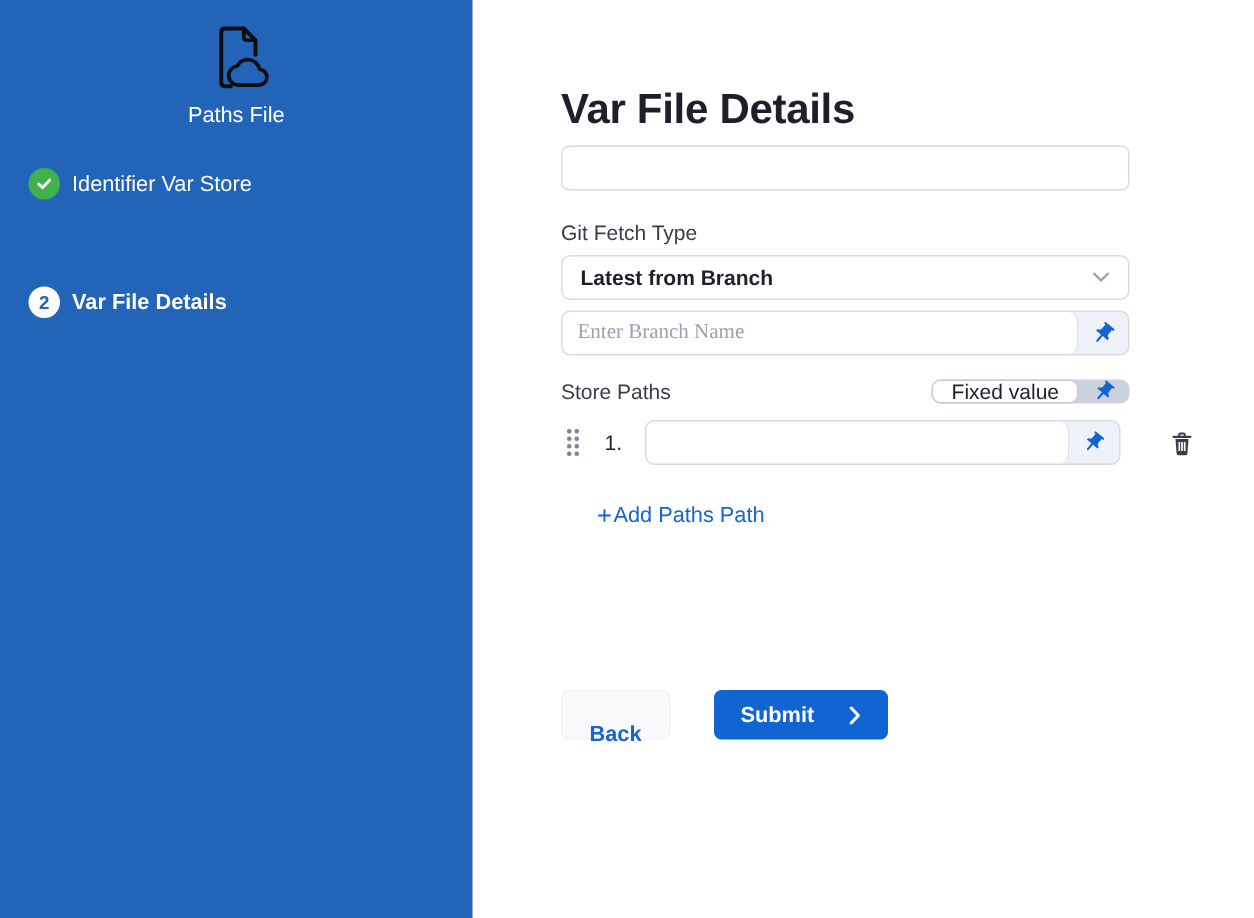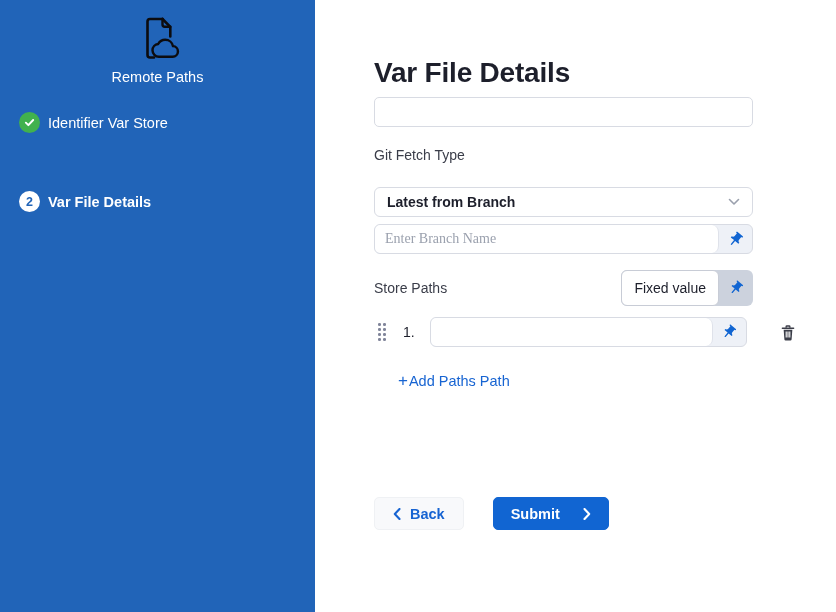--- a/index.html
+++ b/index.html
@@ -23,64 +23,64 @@
   .main { flex:1; padding:56px 0 0 59px; }
   .page-title { font-size:28px; line-height:34px; font-weight:600; color:#1d1f2b; letter-spacing:-0.2px; }
   .field-label { font-size:14px; color:#3a3d49; }
   .lbl-identifier { margin-top:32px; }
   .lbl-fetch { margin-top:20px; }
   .lbl-branch { margin-top:18px; }
 
   .text-input { display:block; width:379px; height:30px; border:1px solid #d8dbe3; border-radius:5px; margin-top:7px; padding:0 10px; font-size:14px; color:#1d1f2b; outline:none; font-family:inherit; }
   input::placeholder { color:#9ba1ae; }
 
-  .select-box { width:379px; height:30px; border:1px solid #d8dbe3; border-radius:6px; margin-top:24px; display:flex; align-items:center; justify-content:space-between; padding:0 12px; cursor:pointer; background:#fff; }
+  .select-box { width:379px; height:30px; border:1px solid #d8dbe3; border-radius:6px; margin-top:7px; display:flex; align-items:center; justify-content:space-between; padding:0 12px; cursor:pointer; background:#fff; }
   .select-value { font-size:14px; font-weight:600; color:#1d1f2b; }
 
   .pin-wrap { width:379px; height:30px; margin-top:7px; display:flex; align-items:stretch; background:#eef1f7; border:1px solid #d8dbe3; border-radius:6px; overflow:hidden; }
   .pin-wrap input { flex:1; min-width:0; height:100%; border:none; border-right:1px solid #dfe2ea; border-radius:5px 7px 7px 5px; background:#fff; padding:0 10px; font-size:14px; color:#1d1f2b; outline:none; font-family:Liberation Serif, serif; }
   .pin-btn { width:33px; flex:0 0 33px; border:none; background:transparent; display:flex; align-items:center; justify-content:center; cursor:pointer; padding:0; }
 
   .fp-header { width:379px; margin-top:16px; display:flex; align-items:center; justify-content:space-between; }
-  .mode-group { display:flex; align-items:stretch; height:36px; background:#ccd2dd; border-radius:6px; }
+  .mode-group { display:flex; align-items:stretch; height:16px; background:#ccd2dd; border-radius:6px; }
   .mode-btn { background:#fff; border:1px solid #c8ccd6; border-radius:6px; padding:0 12px; font-size:14px; color:#1d1f2b; display:flex; align-items:center; cursor:pointer; font-family:inherit; }
   .mode-pin { width:34px; border:none; background:transparent; display:flex; align-items:center; justify-content:center; cursor:pointer; padding:0; }
 
   .fp-row { margin-top:11px; display:flex; align-items:center; }
   .drag-handle { margin-left:4px; display:grid; grid-template-columns:repeat(2, 3px); grid-auto-rows:3px; gap:2px; cursor:grab; }
   .drag-handle i { width:2.6px; height:2.6px; background:#80859a; border-radius:50%; }
   .fp-index { margin-left:17px; margin-right:15px; font-size:14px; color:#1d1f2b; }
   .fp-input { width:317px; flex:0 0 317px; margin-top:0; }
   .trash-btn { margin-left:32px; border:none; background:transparent; cursor:pointer; display:flex; align-items:center; padding:0; }
 
   .add-link { margin-top:25px; margin-left:24px; display:flex; align-items:center; width:max-content; color:#1764d2; font-size:14.5px; cursor:pointer; text-decoration:none; }
   .add-plus { font-size:17px; font-weight:500; margin-right:1px; line-height:1; }
 
   .actions { margin-top:108px; display:flex; align-items:center; gap:29px; }
   .btn { height:33px; border-radius:5px; font-size:14.5px; font-weight:600; display:flex; align-items:center; cursor:pointer; font-family:inherit; }
-  .back-btn { background:#f8f9fb; border:1px solid #eff1f4; color:#1764d2; padding:12px 18px; gap:9px; }
+  .back-btn { background:#f8f9fb; border:1px solid #eff1f4; color:#1764d2; padding:12px 18px; gap:9px;flex-direction:column; }
   .submit-btn { background:#1165d2; border:1px solid #1165d2; color:#fff; padding:0 17px; gap:23px; }
 </style>
 </head>
 <body>
 
 <div class="app">
 
   <div class="sidebar">
     <div class="side-icon-wrap">
       <svg width="52" height="52" viewBox="0 0 52 52">
         <path d="M30.5 7 H18 Q15.5 7 15.5 9.5 V43 Q15.5 45.5 18 45.5 h4" fill="none" stroke="#0c0c0f" stroke-width="2.6" stroke-linecap="round" stroke-linejoin="round"></path>
         <path d="M30.5 7 L38.3 14.8 V24.5" fill="none" stroke="#0c0c0f" stroke-width="2.6" stroke-linecap="round" stroke-linejoin="round"></path>
         <path d="M30.5 7 v5.6 q0 2.2 2.2 2.2 h5.6" fill="none" stroke="#0c0c0f" stroke-width="2.4" stroke-linecap="round" stroke-linejoin="round"></path>
         <g transform="translate(20.5,23.5) scale(1.06)">
           <path d="M19.35,10.04C18.67,6.59,15.64,4,12,4C9.11,4,6.6,5.64,5.35,8.04 C2.34,8.36,0,10.91,0,14c0,3.31,2.69,6,6,6h13c2.76,0,5-2.24,5-5C24,12.36,21.95,10.22,19.35,10.04z" fill="#2164b8" stroke="#0c0c0f" stroke-width="2.3" stroke-linejoin="round"></path>
         </g>
       </svg>
     </div>
-    <div class="side-icon-label">Remote Paths</div>
+    <div class="side-icon-label">Paths File</div>
 
     <div class="step-row step1">
       <span class="check-circle">
         <svg width="13" height="13" viewBox="0 0 16 16">
             <path d="M3.5 8.2 L6.6 11.2 L12.5 4.9" fill="none" stroke="#ffffff" stroke-width="2.4" stroke-linecap="round" stroke-linejoin="round"></path>
           </svg>
       </span>
       <span class="step-label">Identifier Var Store</span>
     </div>
 

